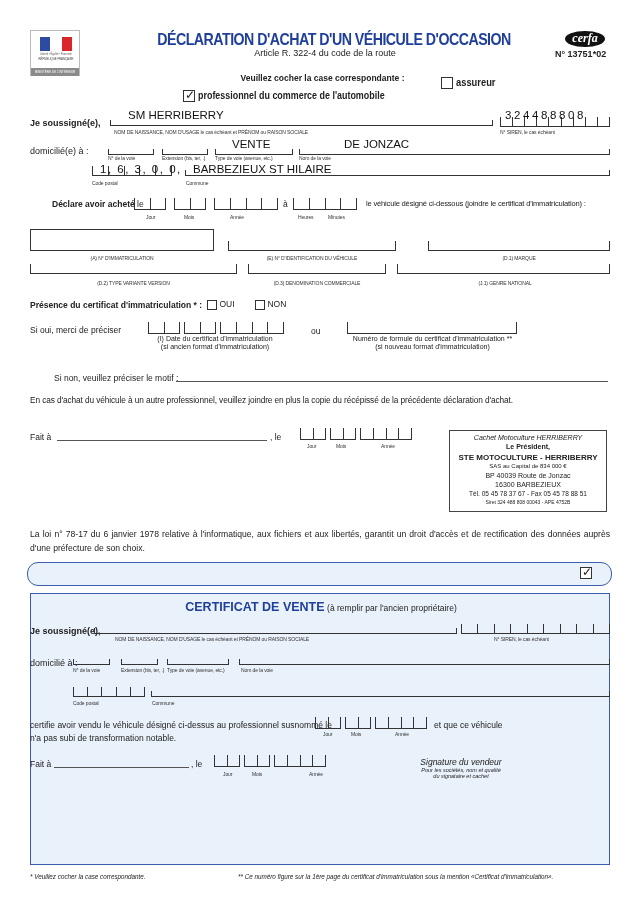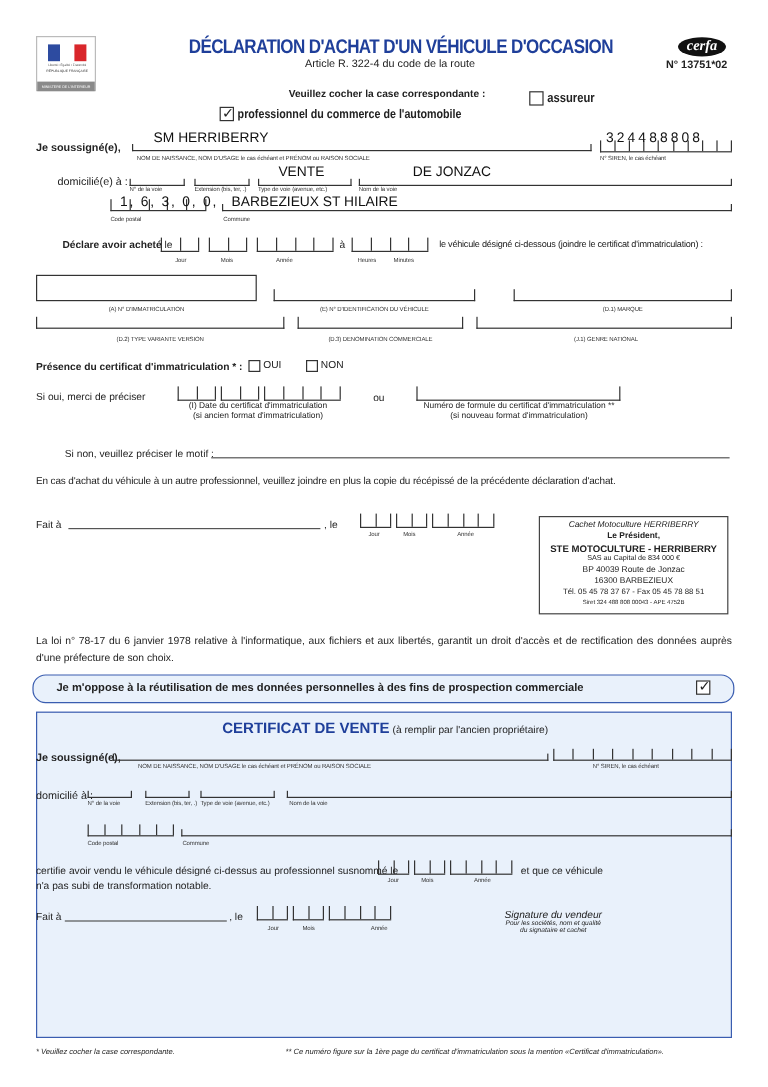--- a/index.html
+++ b/index.html
@@ -65,21 +65,21 @@
     <span></span>
     <span></span>
     <span></span>
     <span></span>
     <span></span>
     <span></span>
   </div>
 <div class="fill" style="left:505px;top:109px;letter-spacing:-0.3px;">3 2 4 4 8 8 8 0 8</div>
 <div class="abs tiny" style="left:500px;top:129px;">N° SIREN, le cas échéant</div>
 
-<div class="abs lbl" style="left:48px;top:146px;font-size:9px;">domicilié(e) à :</div>
+<div class="abs lbl" style="left:30px;top:146px;font-size:9px;">domicilié(e) à :</div>
 <div class="bracket" style="left:108px;top:149px;width:46px;"></div>
 <div class="abs tiny" style="left:108px;top:155px;">N° de la voie</div>
 <div class="bracket" style="left:162px;top:149px;width:46px;"></div>
 <div class="abs tiny" style="left:162px;top:155px;">Extension (bis, ter, .)</div>
 <div class="bracket" style="left:215px;top:149px;width:78px;"></div>
 <div class="fill" style="left:232px;top:138px;">VENTE</div>
 <div class="abs tiny" style="left:215px;top:155px;">Type de voie (avenue, etc.)</div>
 <div class="bracket" style="left:299px;top:149px;width:311px;"></div>
 <div class="fill" style="left:308px;top:138px;margin-left:36px;">DE JONZAC</div>
 <div class="abs tiny" style="left:299px;top:155px;">Nom de la voie</div>
@@ -212,21 +212,20 @@
   <div style="font-size:6px;">SAS au Capital de 834 000 €</div>
   <div>BP 40039 Route de Jonzac</div>
   <div>16300 BARBEZIEUX</div>
   <div style="font-size:6.5px;">Tél. 05 45 78 37 67 - Fax 05 45 78 88 51</div>
   <div style="font-size:5px;">Siret 324 488 808 00043 - APE 4752B</div>
 </div>
 
 <div class="abs" style="left:30px;top:527px;width:580px;font-size:8.6px;line-height:14px;text-align:justify;">La loi n° 78-17 du 6 janvier 1978 relative à l'informatique, aux fichiers et aux libertés, garantit un droit d'accès et de rectification des données auprès d'une préfecture de son choix.</div>
 
 <div class="oppose">
-  <div class="abs bold" style="left:19px;top:5px;font-size:9.3px;white-space:nowrap;">Je m'oppose à la réutilisation de mes données personnelles à des fins de prospection commerciale</div>
   <span class="cb" style="position:absolute;left:552px;top:4px;">
       <span class="mark">✓</span>
     </span>
 </div>
 
 <div class="cert">
   <div class="abs center" style="left:0;top:6px;width:580px;white-space:nowrap;">
     <span class="bold navy" style="font-size:12.5px;">CERTIFICAT DE VENTE</span>
     <span style="font-size:8.5px;">(à remplir par l'ancien propriétaire)</span>
   </div>

